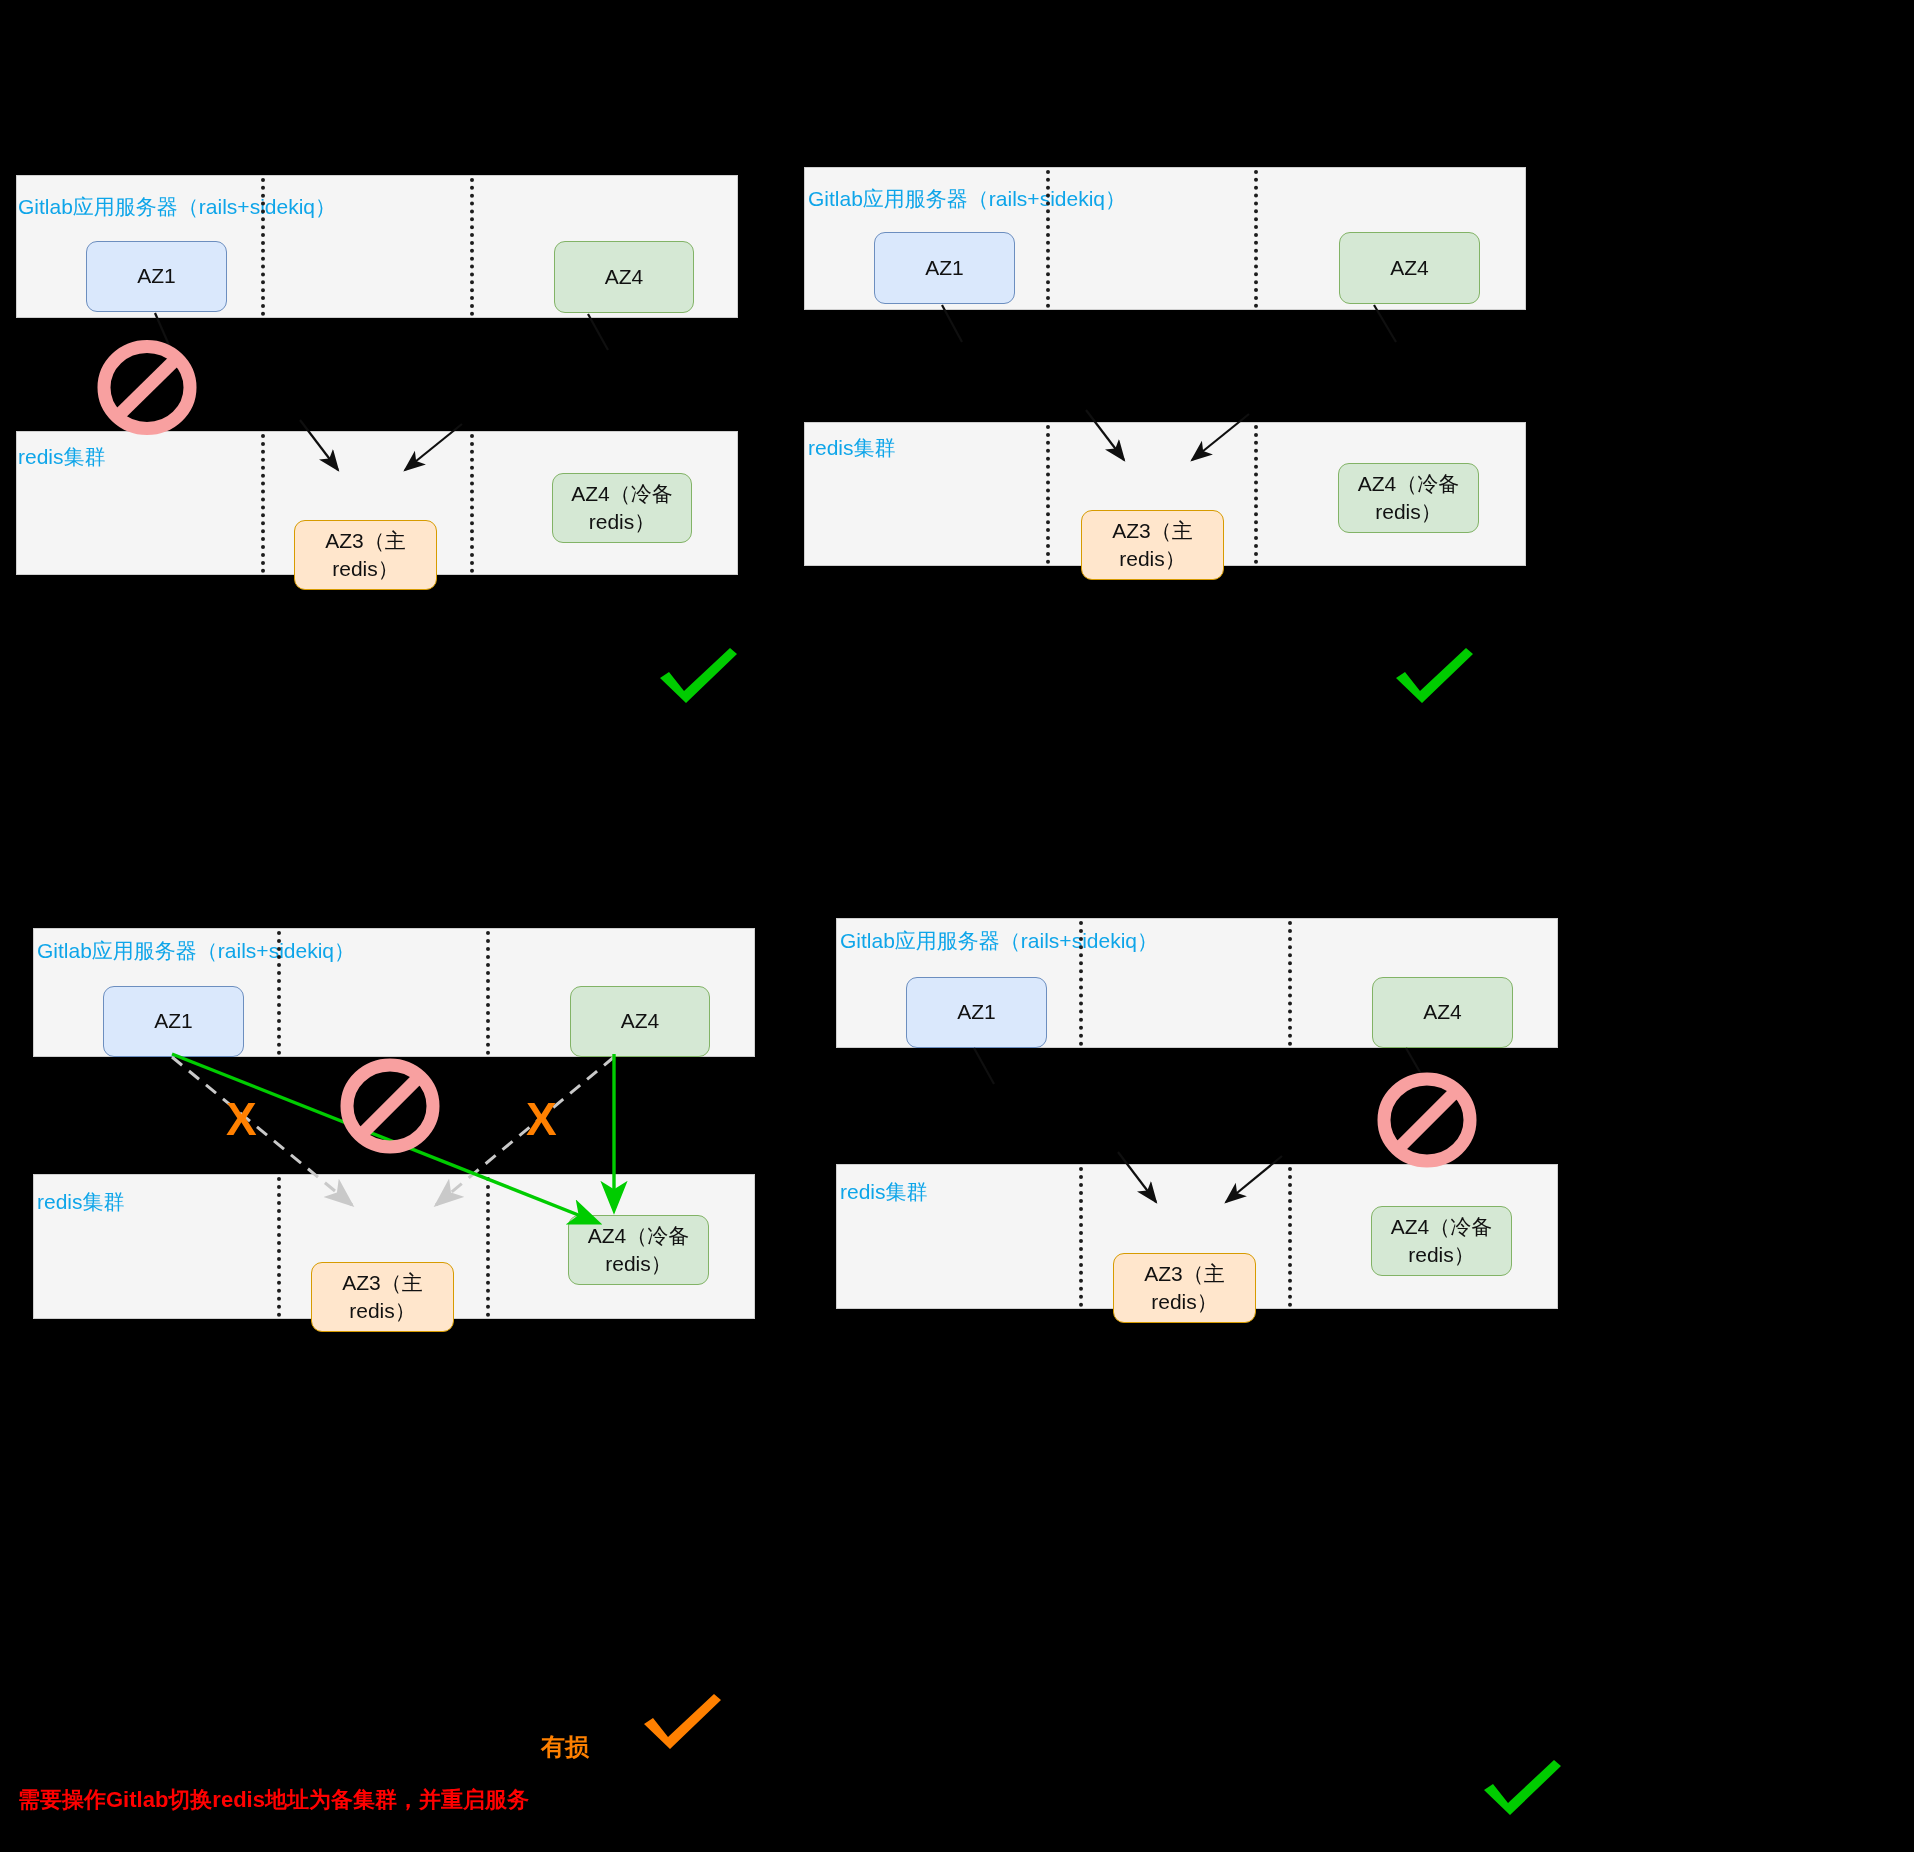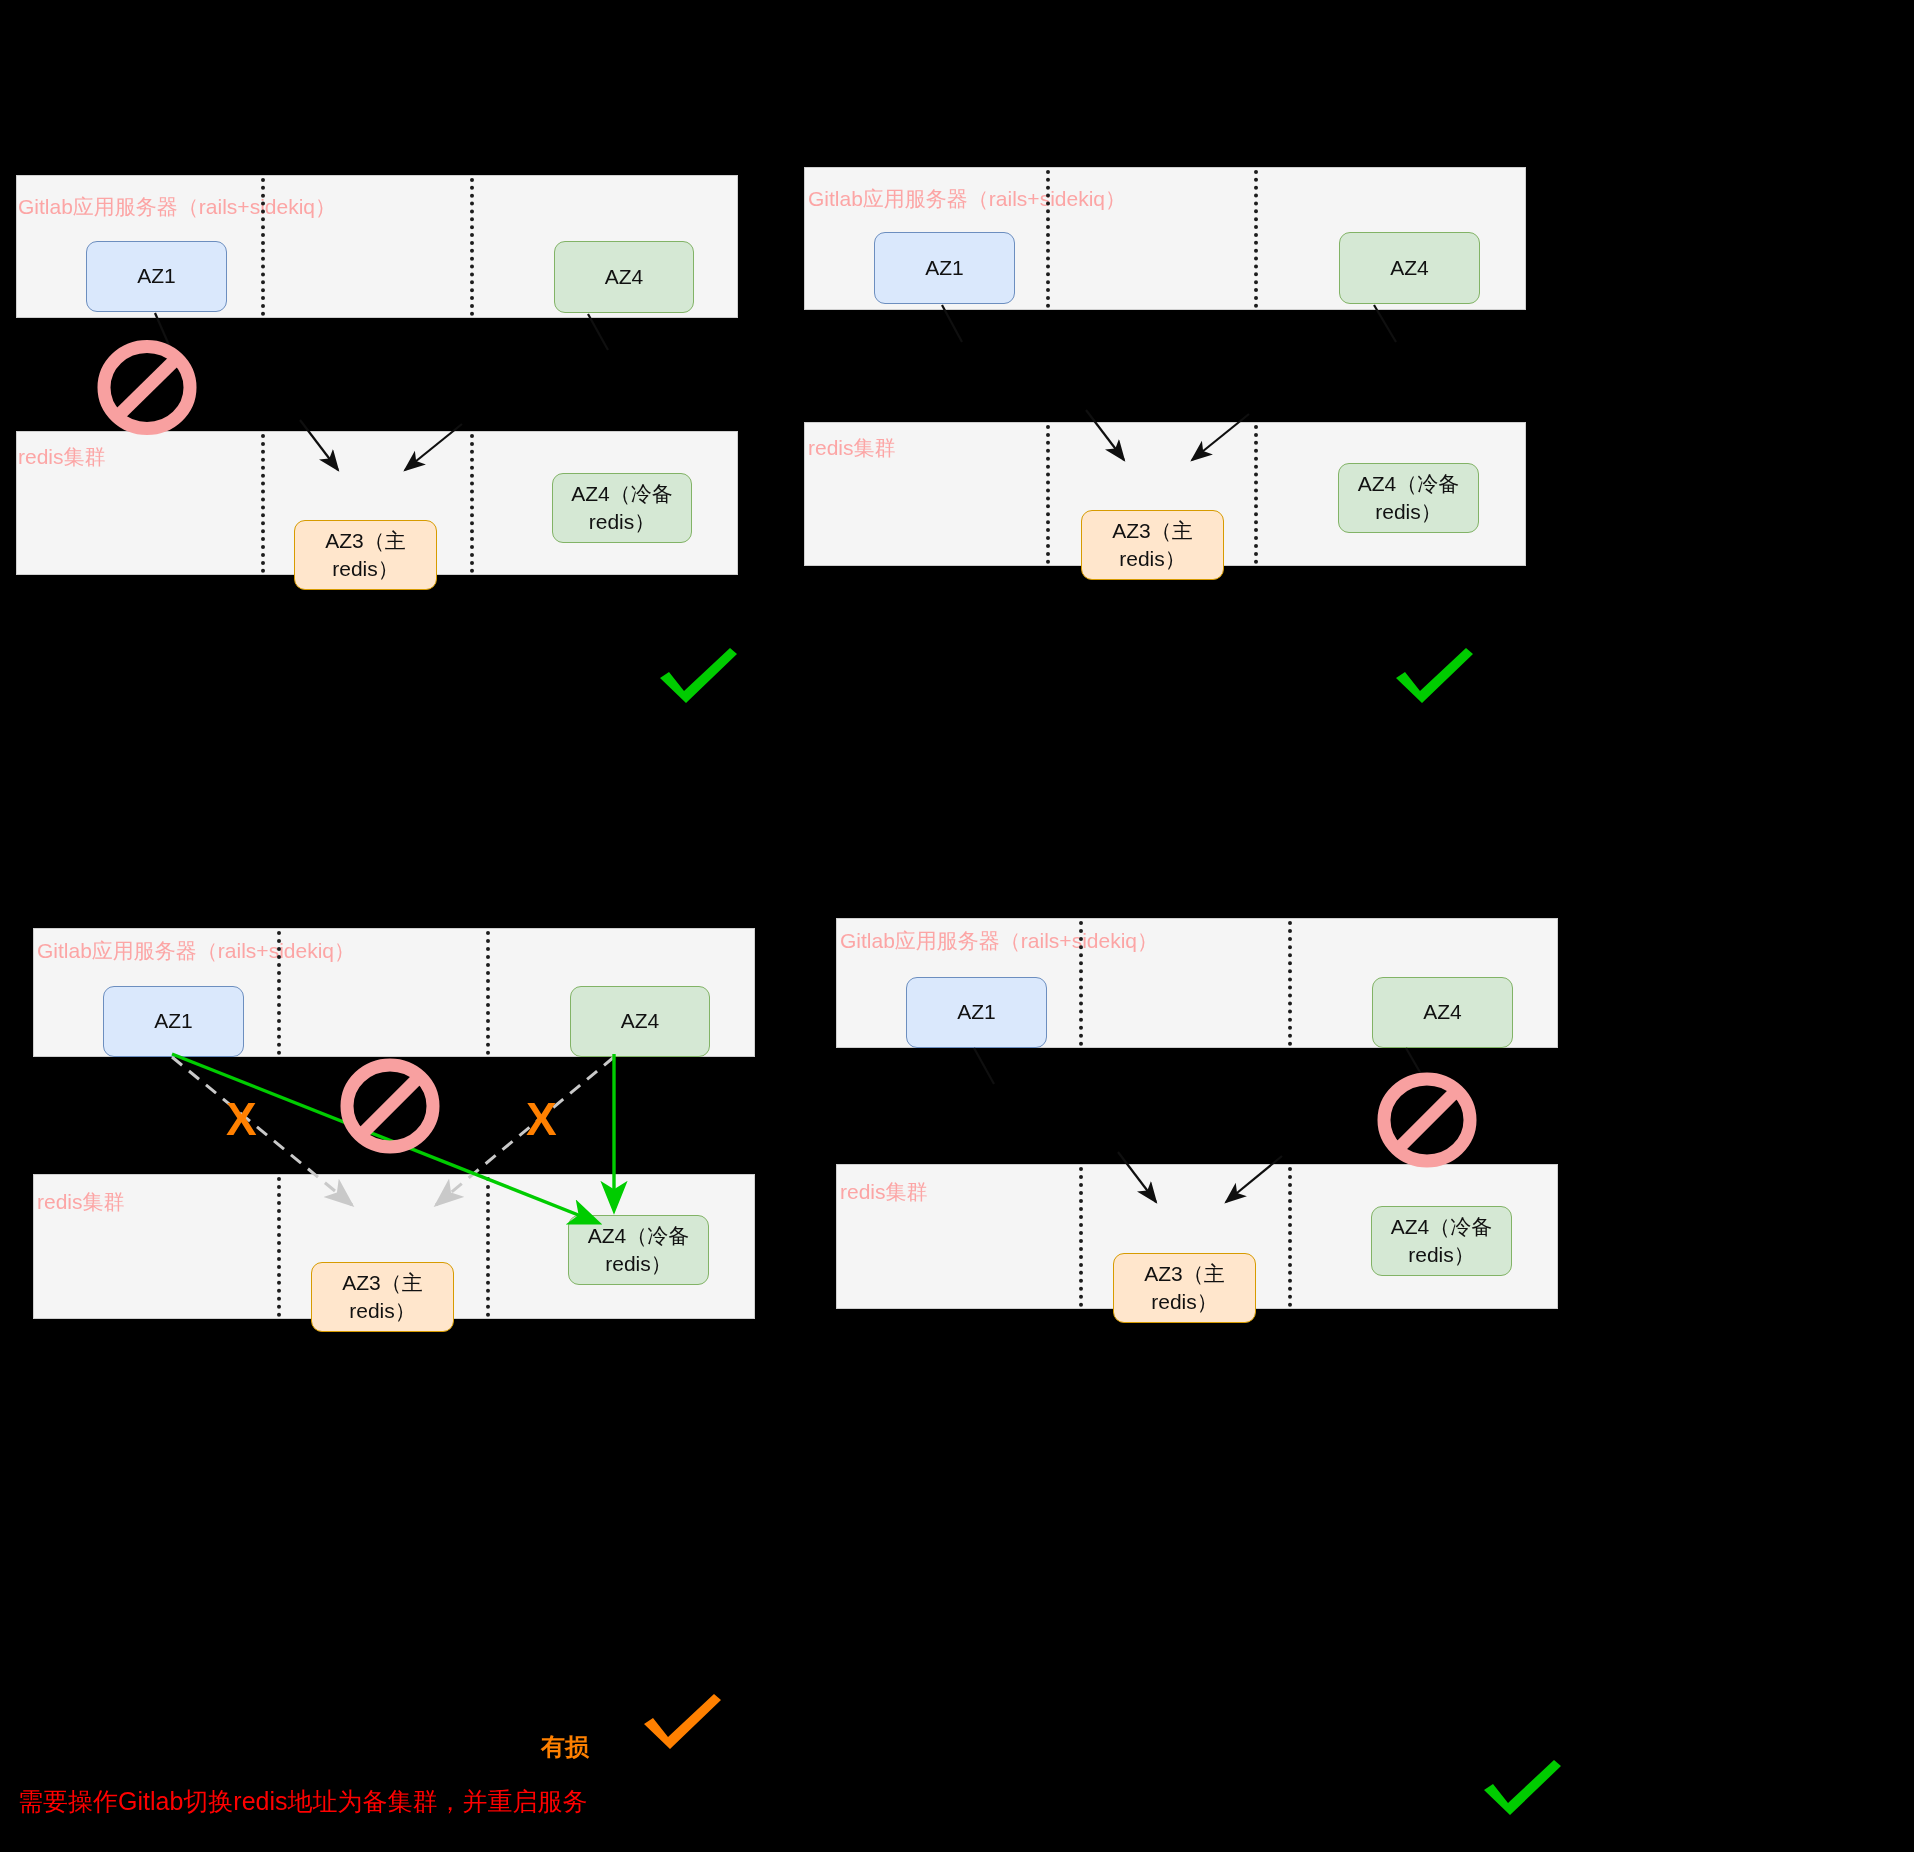--- a/index.html
+++ b/index.html
@@ -2,42 +2,42 @@
 <html><head>
 <meta charset="utf-8">
 <style>
   html,body{margin:0;padding:0;background:#000;}
   body{width:1914px;height:1852px;position:relative;overflow:hidden;
        font-family:"Liberation Sans","DejaVu Sans",sans-serif;}
   .stage{position:absolute;left:0;top:0;width:1914px;height:1852px;}
 
   
   .lane{position:absolute;background:#f5f5f5;border:1px solid #cfcfcf;box-sizing:border-box;}
-  .lane-title{position:absolute;color:#fca5a5;white-space:nowrap;font-size:21px;}
+  .lane-title{position:absolute;color:#0ea5e9;white-space:nowrap;font-size:21px;}
 
   
   .vdot{position:absolute;width:0;border-left:4px dotted #1d1d1d;}
 
   
   .node{position:absolute;box-sizing:border-box;border-radius:11px;display:flex;
         align-items:center;justify-content:center;text-align:center;
         font-size:21px;line-height:1.35;color:#111;}
   .node.blue{background:#dae8fc;border:1.6px solid #6c8ebf;}
   .node.green{background:#d5e8d4;border:1.6px solid #82b366;margin-left:24px;}
   .node.orange{background:#ffe6cc;border:1.6px solid #d79b00;margin-top:47px;}
 
   
   svg.ov{position:absolute;left:0;top:0;width:1914px;height:1852px;overflow:visible;}
 
   .ban{position:absolute;}
   .mark{position:absolute;}
   .xmark{position:absolute;color:#ff8000;font-weight:bold;font-size:46px;
          font-family:"Liberation Sans",sans-serif;line-height:1;}
   .note{position:absolute;white-space:nowrap;}
-  .note.red{color:#ff0000;font-weight:normal;font-size:25px;}
+  .note.red{color:#ff0000;font-weight:bold;font-size:22px;}
   .note.orange{color:#ff8000;font-weight:bold;font-size:24px;}
 </style>
 </head>
 <body>
 
 <div class="stage">
 
   <div class="lane" style="left:16px;top:175px;width:722px;height:143px;"></div>
   <div class="lane-title" style="left:18px;top:193px;">Gitlab应用服务器（rails+sidekiq）</div>
   <div class="vdot" style="left:261px;top:178px;height:138px;"></div>

